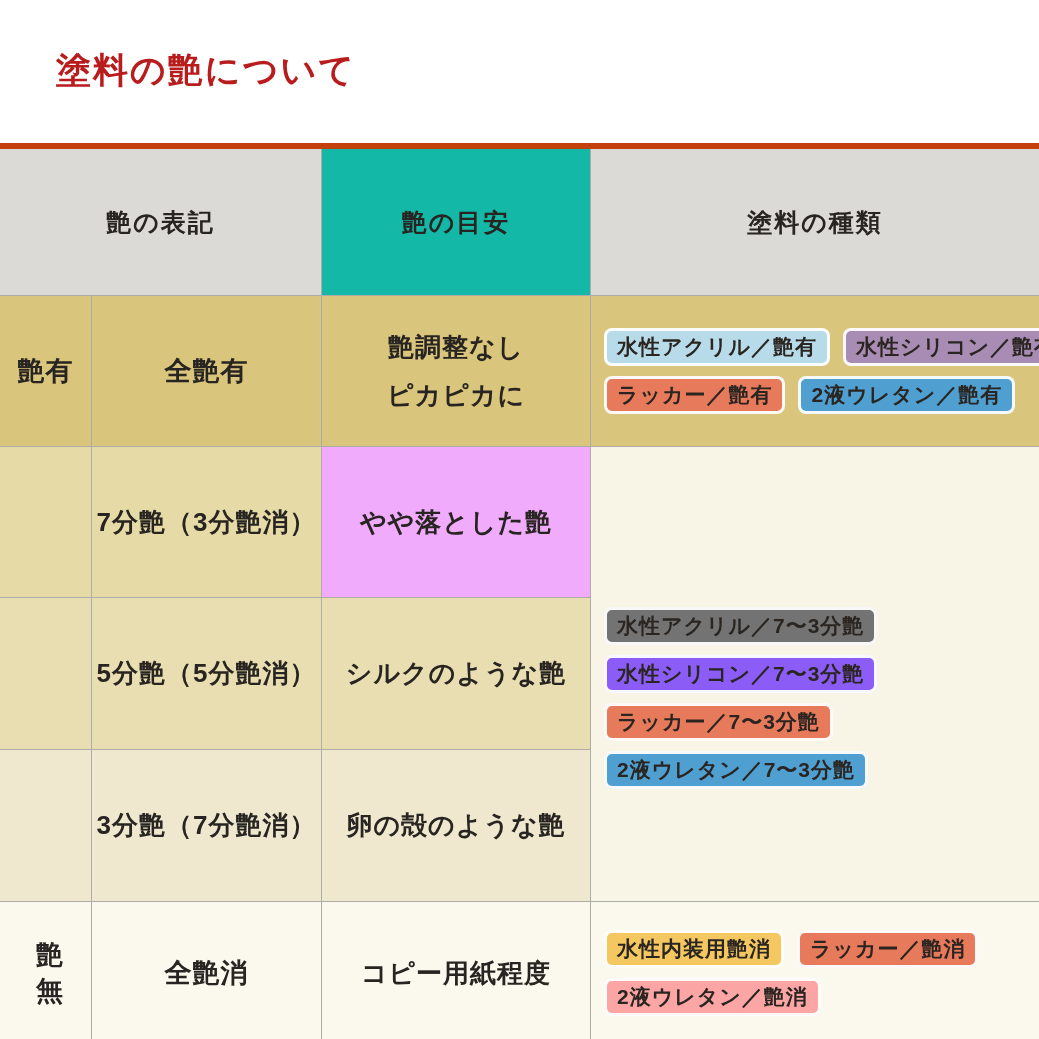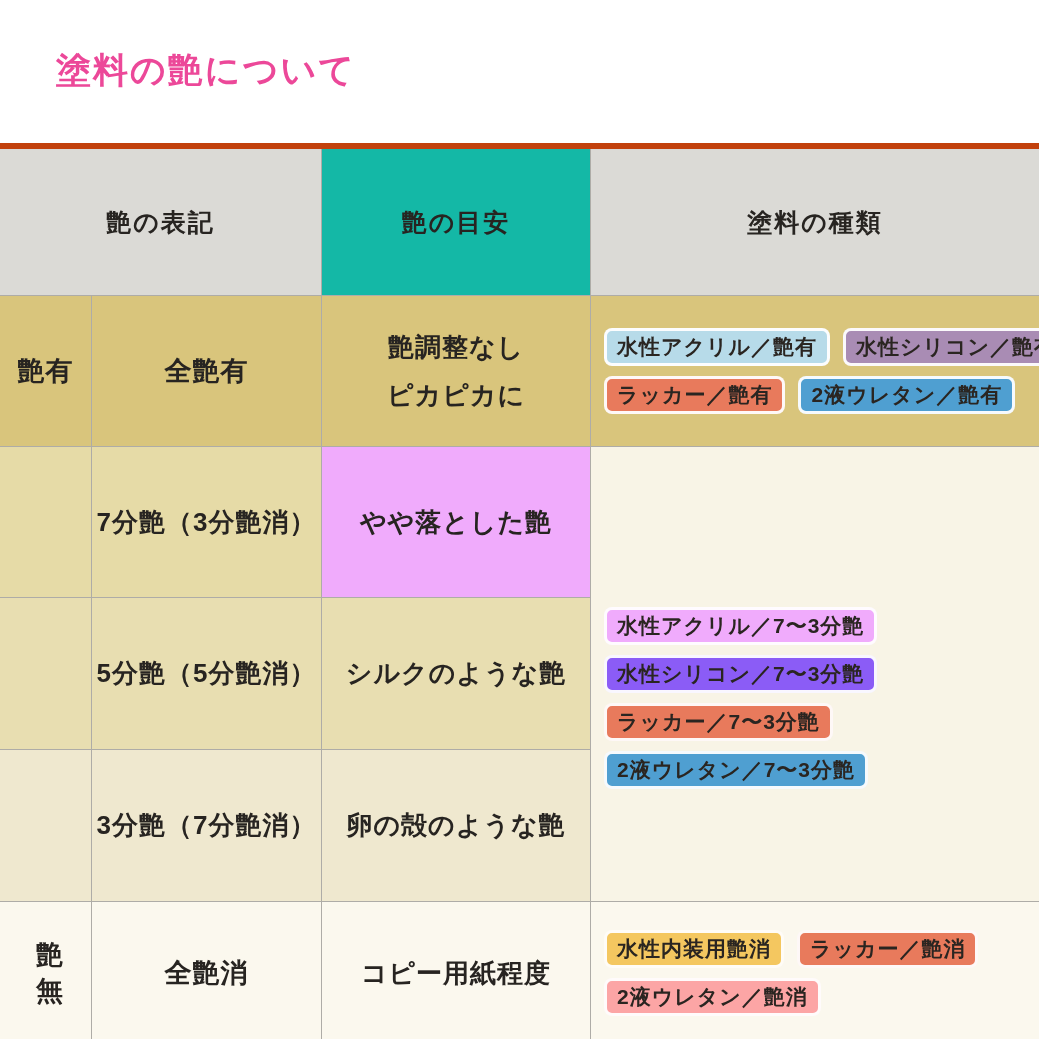--- a/index.html
+++ b/index.html
@@ -9,21 +9,21 @@
     font-family: "Liberation Sans", "DejaVu Sans", sans-serif;
     color: #272421;
     overflow: hidden;
   }
   .page-title {
     margin: 45px 0 0 56px;
     font-size: 35px;
     font-weight: 700;
     letter-spacing: 2px;
     line-height: 50px;
-    color: #ec4899;
+    color: #b91c1c;
   }
   .gloss-table {
     margin-top: 48px;
     width: 1039px;
     display: grid;
     grid-template-columns: 92px 230px 269px 448px;
     grid-template-rows: 147px 151px 151px 152px 152px 143px;
     border-top: 6px solid #c2410c;
   }
   .cell {
@@ -120,21 +120,21 @@
 
   <div class="cell e3" style="background-color: rgb(232, 222, 177);"></div>
   <div class="cell r3b" style="background-color: rgb(232, 222, 177);">5分艶（5分艶消）</div>
   <div class="cell r3c" style="background-color: rgb(232, 222, 177);">シルクのような艶</div>
 
   <div class="cell e4" style="background-color: rgb(239, 232, 207);"></div>
   <div class="cell r4b" style="background-color: rgb(239, 232, 207);">3分艶（7分艶消）</div>
   <div class="cell r4c" style="background-color: rgb(239, 232, 207);">卵の殻のような艶</div>
 
   <div class="cell mid-merged last-col badge-area" style="background-color: rgb(248, 244, 230);">
-    <span class="badge" style="background-color: #f0abfc; margin-top: 48px;">水性アクリル／7〜3分艶</span>
+    <span class="badge" style="background-color: #737373; margin-top: 48px;">水性アクリル／7〜3分艶</span>
     <span class="badge" style="background-color: #8b5cf6;">水性シリコン／7〜3分艶</span>
     <span class="badge" style="background-color: rgb(232, 122, 92);">ラッカー／7〜3分艶</span>
     <span class="badge" style="background-color: rgb(79, 159, 209);">2液ウレタン／7〜3分艶</span>
   </div>
 
   <div class="cell m-a" style="background-color: rgb(251, 248, 238);">艶無</div>
   <div class="cell m-b" style="background-color: rgb(251, 248, 238);">全艶消</div>
   <div class="cell m-c" style="background-color: rgb(251, 248, 238);">コピー用紙程度</div>
   <div class="cell m-d last-col badge-area" style="background-color: rgb(251, 248, 238);">
     <div class="badge-line">

